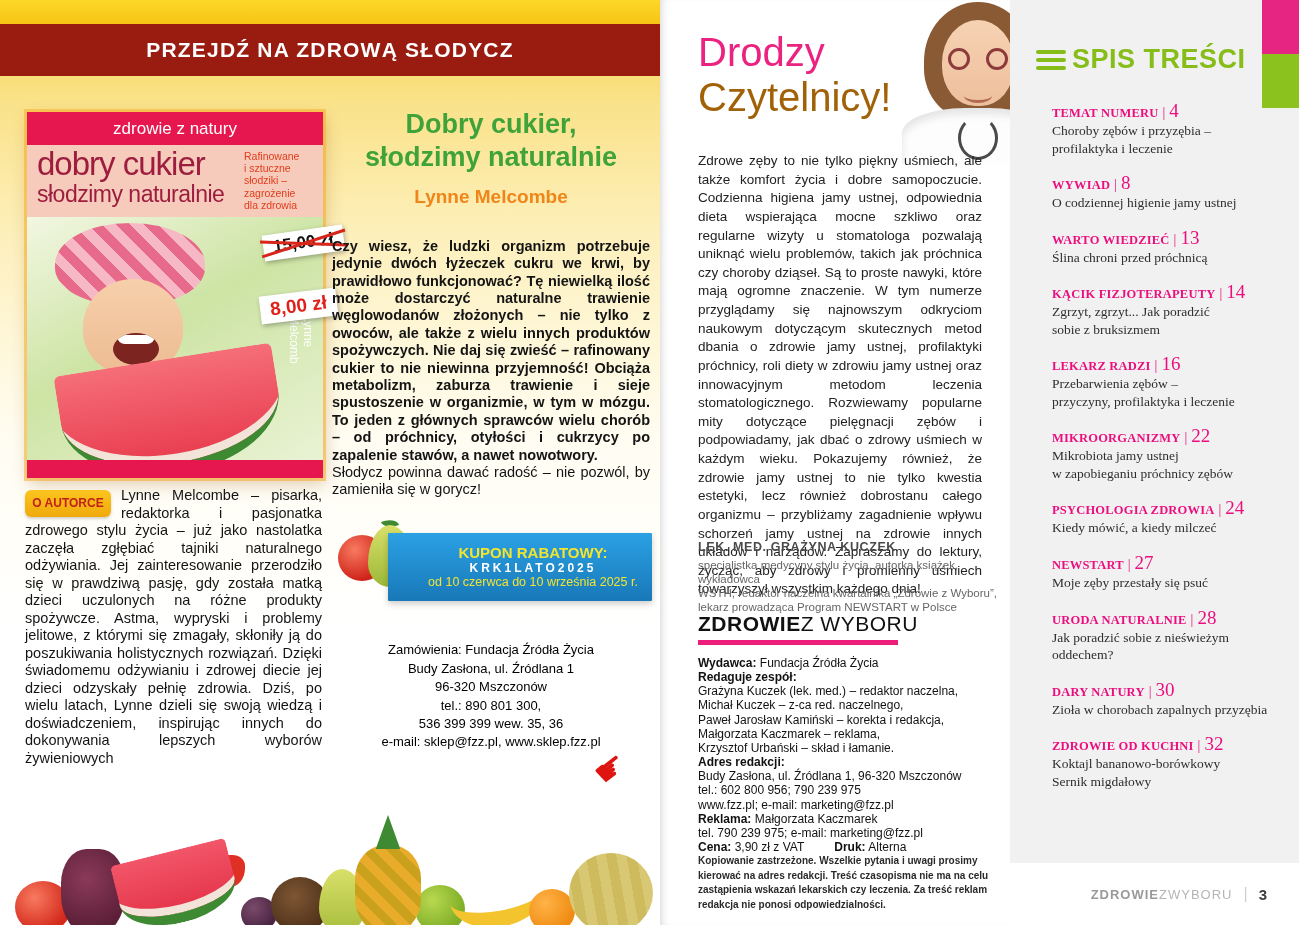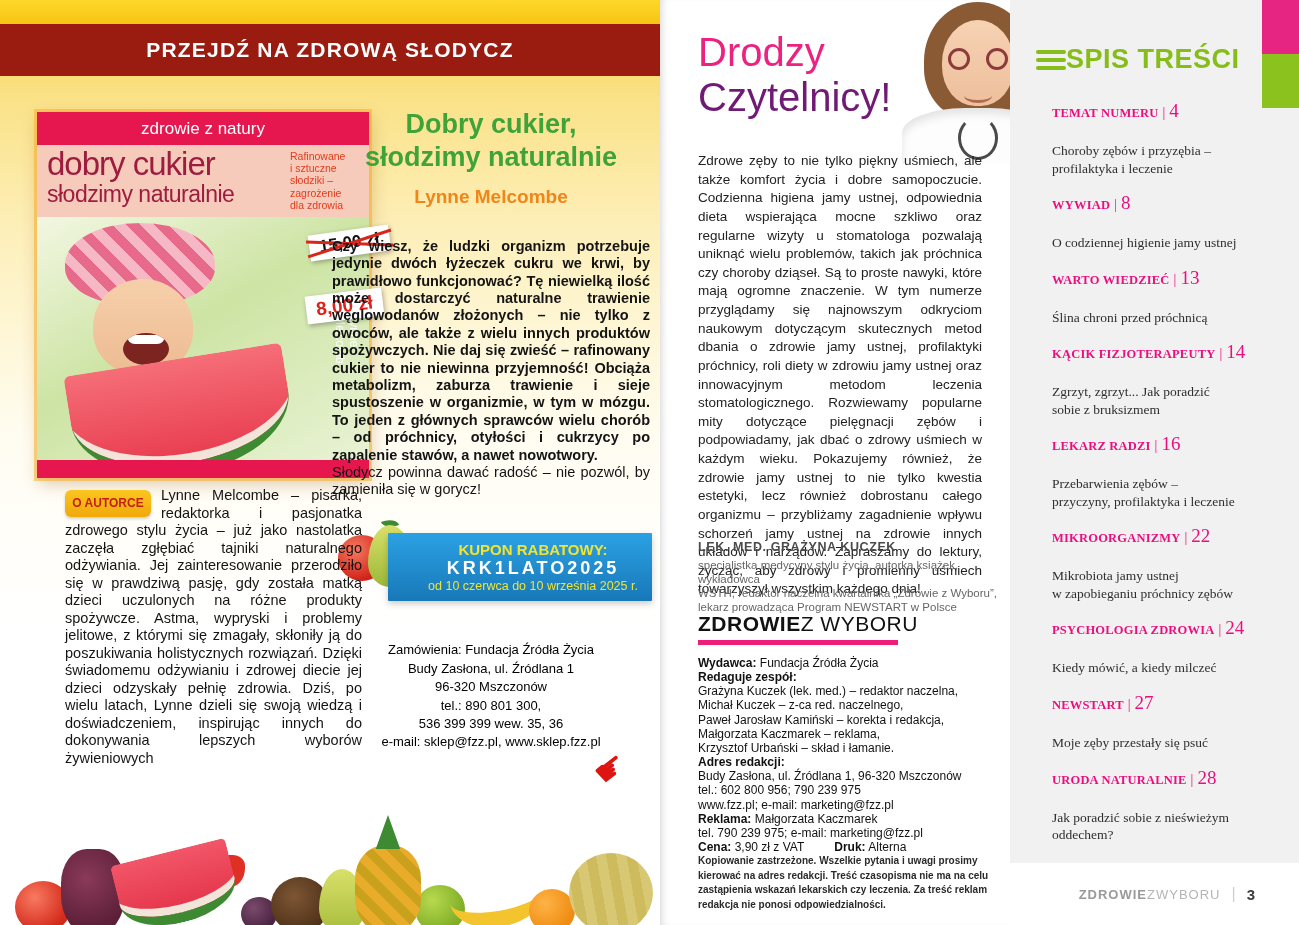--- a/index.html
+++ b/index.html
@@ -7,21 +7,21 @@
          font-family:"Liberation Sans",sans-serif;}
   
   .left-page{position:absolute;left:0;top:0;width:660px;height:925px;
     background:linear-gradient(180deg,#f7ce43 0px,#fae289 100px,#fdf0bd 240px,#fffdf2 440px,#ffffff 630px);}
   .top-strip{position:absolute;left:0;top:0;width:660px;height:24px;
     background:linear-gradient(180deg,#fdd829,#f6c414);}
   .banner{position:absolute;left:0;top:24px;width:660px;height:52px;background:#9a1b10;
     color:#fff;display:flex;align-items:center;justify-content:center;
     font-weight:bold;font-size:21px;letter-spacing:1.2px;}
   
-  .book{position:absolute;left:37px;top:112px;width:332px;height:366px;background:#fff;
+  .book{position:absolute;left:27px;top:112px;width:296px;height:366px;background:#fff;
     box-shadow:0 0 0 3px rgba(250,175,40,.55),2px 6px 16px rgba(150,80,0,.30);}
   .book-top{height:33px;background:#e6174e;color:#fff;display:flex;align-items:center;
     justify-content:center;font-size:17px;}
   .book-title-band{height:72px;background:#f6cbbb;position:relative;padding:2px 8px 0 10px;box-sizing:border-box;}
   .bt1{color:#9e1c3e;font-size:33px;letter-spacing:-1px;line-height:1.05;}
   .bt2{color:#9e1c3e;font-size:23px;letter-spacing:-0.5px;line-height:1.1;}
   .side-note{position:absolute;right:5px;top:5px;width:74px;color:#e23c1e;
     font-size:10.5px;line-height:1.16;white-space:pre-line;}
   .book-photo{position:absolute;top:105px;bottom:18px;left:0;right:0;overflow:hidden;
     background:linear-gradient(150deg,#f2f7e2,#cde4a4 45%,#e9f3d5);}
@@ -49,35 +49,35 @@
   .article{position:absolute;left:332px;top:108px;width:318px;}
   .art-head{color:#3fa33a;font-weight:bold;font-size:27px;line-height:1.22;text-align:center;white-space:pre-line;}
   .art-author{color:#f08519;font-weight:bold;font-size:19px;text-align:center;margin-top:12px;}
   .art-body{margin-top:30px;font-size:14.5px;line-height:1.2;text-align:justify;color:#141414;font-weight:bold;}
   .art-body2{font-size:14.5px;line-height:1.2;text-align:justify;color:#141414;}
   .coupon-wrap{position:relative;margin-top:34px;height:66px;}
   .coupon{position:absolute;left:56px;right:-2px;top:0;height:62px;border-radius:1px;
     background:linear-gradient(180deg,#2ba1e4,#1878b8);display:flex;flex-direction:column;
     justify-content:center;text-align:center;padding:3px 8px 3px 34px;box-shadow:0 3px 6px rgba(0,0,0,.2);}
   .c1{color:#f3e42e;font-weight:bold;font-size:15px;}
-  .c2{color:#fff;font-weight:bold;font-size:18px;letter-spacing:3px;}
+  .c2{color:#fff;font-weight:bold;font-size:12px;letter-spacing:3px;}
   .c3{color:#f3e42e;font-size:12.5px;}
   .cp-apple{position:absolute;left:6px;top:2px;width:48px;height:46px;border-radius:50%;
     background:radial-gradient(circle at 35% 32%,#f87a60,#cf231a 70%);}
   .cp-pear{position:absolute;left:36px;top:-8px;width:44px;height:62px;
     background:linear-gradient(#d9e06a,#9cb838);border-radius:50% 50% 50% 50%/62% 62% 38% 38%;}
   .cp-leaf{position:absolute;left:50px;top:-14px;width:16px;height:9px;background:#3e8a33;
     border-radius:0 100% 0 100%;transform:rotate(-20deg);}
   .orders{margin-top:24px;text-align:center;font-size:13px;line-height:1.42;color:#000;
     white-space:pre-line;position:relative;}
   .hand{position:absolute;right:24px;bottom:-24px;color:#dd1410;font-size:36px;
     transform:rotate(-38deg);font-family:"DejaVu Sans",sans-serif;}
   
   .about{position:absolute;left:25px;top:487px;width:297px;font-size:14.5px;line-height:1.21;
-    text-align:justify;color:#141414;margin-left:40px;}
+    text-align:justify;color:#141414;}
   .badge{float:left;width:86px;height:27px;border-radius:6px;margin:3px 10px 2px 0;
     background:linear-gradient(180deg,#fbc51e,#f0a90c);color:#c2201a;font-weight:bold;font-size:12px;
     display:flex;align-items:center;justify-content:center;box-shadow:0 2px 3px rgba(0,0,0,.18);}
   
   .fruits{position:absolute;left:0;bottom:-8px;width:660px;height:150px;display:flex;
     align-items:flex-end;justify-content:center;}
   .fruit{display:inline-block;position:relative;}
   .f-apple{width:56px;height:52px;border-radius:50%;background:radial-gradient(circle at 35% 32%,#f87a60,#d42a1c 68%);margin-right:-10px;}
   .f-grapes{width:64px;height:86px;background:radial-gradient(circle at 40% 35%,#8a3a58,#5c1f38 72%);border-radius:40% 40% 46% 46%;margin:0 -8px -2px 0;}
   .f-watermelon{width:118px;height:62px;background:linear-gradient(#f25668,#e43349);
@@ -90,21 +90,21 @@
   .f-pineapple{width:66px;height:88px;background:repeating-linear-gradient(45deg,#e8ac2a 0 9px,#caa11c 9px 18px);border-radius:46%/38%;margin:0 -6px 0 -4px;z-index:1;}
   .f-pineapple::before{content:"";position:absolute;top:-30px;left:16px;width:34px;height:34px;background:#3e8a33;clip-path:polygon(50% 0,14% 100%,86% 100%);}
   .f-green-apple{width:50px;height:48px;border-radius:50%;background:radial-gradient(circle at 35% 32%,#b8d94f,#7fae27 70%);margin-right:-6px;}
   .f-banana{width:96px;height:48px;border-bottom:16px solid #f3c42d;border-radius:50%;transform:rotate(-10deg);margin:0 -16px 6px -10px;}
   .f-orange{width:46px;height:44px;border-radius:50%;background:radial-gradient(circle at 35% 32%,#ffb347,#ef8c12 70%);margin-right:-6px;}
   .f-melon{width:84px;height:80px;border-radius:50%;background:repeating-linear-gradient(80deg,#d9c873 0 10px,#cdbb5e 10px 20px);margin-right:-8px;}
   
   .mid{position:absolute;left:660px;top:0;width:392px;height:925px;background:#fff;
     box-shadow:inset 7px 0 10px -7px rgba(0,0,0,.22);}
   .greet{position:absolute;left:38px;top:30px;font-size:40px;line-height:1.12;}
-  .g1{color:#ec2280;} .g2{color:#701a75;}
+  .g1{color:#ec2280;} .g2{color:#a16207;}
   .doc{position:absolute;right:0;top:0;width:150px;height:164px;overflow:hidden;}
   .doc-hair{position:absolute;left:22px;top:2px;width:108px;height:118px;background:#8a5a35;border-radius:55% 55% 48% 48%;}
   .doc-face{position:absolute;left:40px;top:20px;width:72px;height:86px;border-radius:50% 50% 46% 46%;background:linear-gradient(#f6d2b3,#eebf9c);}
   .doc-glasses{position:absolute;left:46px;top:48px;width:60px;height:24px;}
   .doc-glasses::before,.doc-glasses::after{content:"";position:absolute;top:0;width:22px;height:22px;border:3px solid #8c3a3a;border-radius:50%;box-sizing:border-box;}
   .doc-glasses::before{left:0;} .doc-glasses::after{right:0;}
   .doc-smile{position:absolute;left:62px;top:88px;width:28px;height:12px;border-bottom:3px solid #b06a4f;border-radius:50%;}
   .doc-coat{position:absolute;left:0;top:108px;width:150px;height:60px;background:#fdfdfd;border-radius:42% 42% 0 0;box-shadow:inset 0 6px 9px rgba(0,0,0,.10);}
   .doc-steth{position:absolute;left:56px;top:116px;width:40px;height:44px;border:3px solid #4a4a4a;border-top-color:transparent;border-radius:50%;box-sizing:border-box;}
   .mid-body{position:absolute;left:38px;top:152px;width:284px;font-size:13.5px;line-height:1.38;text-align:justify;color:#222;}
@@ -114,32 +114,32 @@
   .logo{position:absolute;left:38px;top:612px;font-size:21px;letter-spacing:.5px;color:#111;}
   .logo .b{font-weight:bold;}
   .logo-bar{position:absolute;left:38px;top:640px;width:200px;height:5px;background:#ec1e79;}
   .imp{position:absolute;left:38px;top:656px;width:302px;font-size:12px;line-height:1.18;color:#111;}
   .imp .b{font-weight:bold;} .imp .gap{margin-left:30px;}
   .disc{position:absolute;left:38px;top:854px;width:302px;font-size:10px;font-weight:bold;line-height:1.45;color:#2a2a2a;}
   
   .toc{position:absolute;left:1010px;top:0;width:289px;height:925px;background:#f1f1f2;}
   .corner-pink{position:absolute;right:0;top:0;width:37px;height:54px;background:#e62482;}
   .corner-green{position:absolute;right:0;top:54px;width:37px;height:54px;background:#8cc21e;}
-  .toc-head{position:absolute;left:26px;top:44px;display:flex;align-items:center;gap:0;}
+  .toc-head{position:absolute;left:26px;top:44px;display:flex;align-items:center;gap:6px;}
   .burger{width:30px;}
   .burger span{display:block;height:4px;background:#86bd19;margin:4px 0;border-radius:2px;}
   .toc-title{color:#86bd19;font-size:27px;font-weight:bold;letter-spacing:.5px;}
   .toc-list{position:absolute;left:42px;top:100px;width:236px;font-family:Liberation Serif, serif;}
   .toc-entry{margin-bottom:15px;}
   .toc-cat .cat{color:#ec0e7e;font-weight:bold;font-size:12.5px;letter-spacing:.2px;}
   .toc-cat .sep{color:#ec0e7e;font-size:14px;margin:0 4px;}
   .toc-cat .num{color:#ec0e7e;font-size:19px;}
-  .toc-desc{color:#2e2e2e;font-size:13.5px;line-height:1.3;margin-top:20px;white-space:pre-line;}
+  .toc-desc{color:#2e2e2e;font-size:13.5px;line-height:1.3;margin-top:0;white-space:pre-line;}
   .toc-footer{position:absolute;left:0;bottom:0;width:289px;height:62px;background:#fff;
-    display:flex;align-items:center;justify-content:flex-end;padding-right:44px;gap:11px;box-sizing:border-box;}
+    display:flex;align-items:center;justify-content:flex-end;padding-right:32px;gap:11px;box-sizing:border-box;}
   .f-logo{color:#b5b5b5;font-size:13px;letter-spacing:1px;}
   .f-logo .b{font-weight:bold;color:#9a9a9a;}
   .f-sep{color:#cfcfcf;}
   .f-num{color:#3c3c3c;font-weight:bold;font-size:15px;}
 </style>
 </head>
 <body>
 
 <div id="stage">
 

